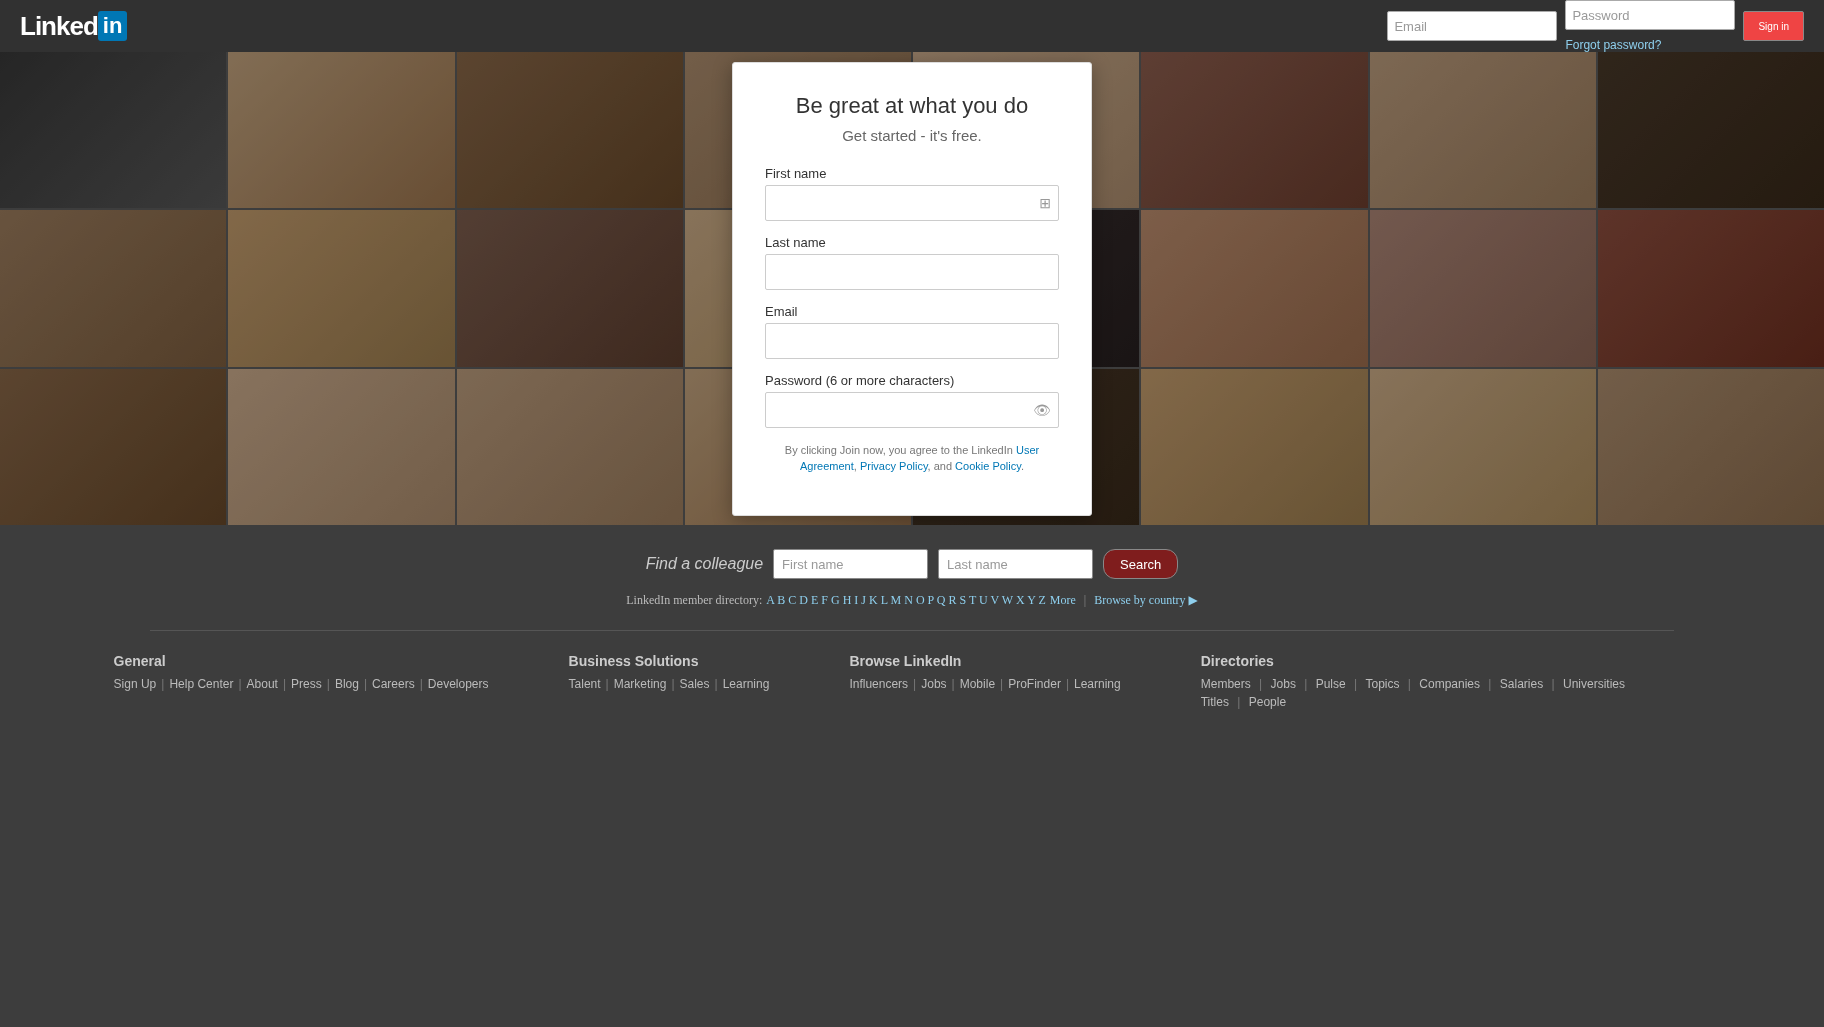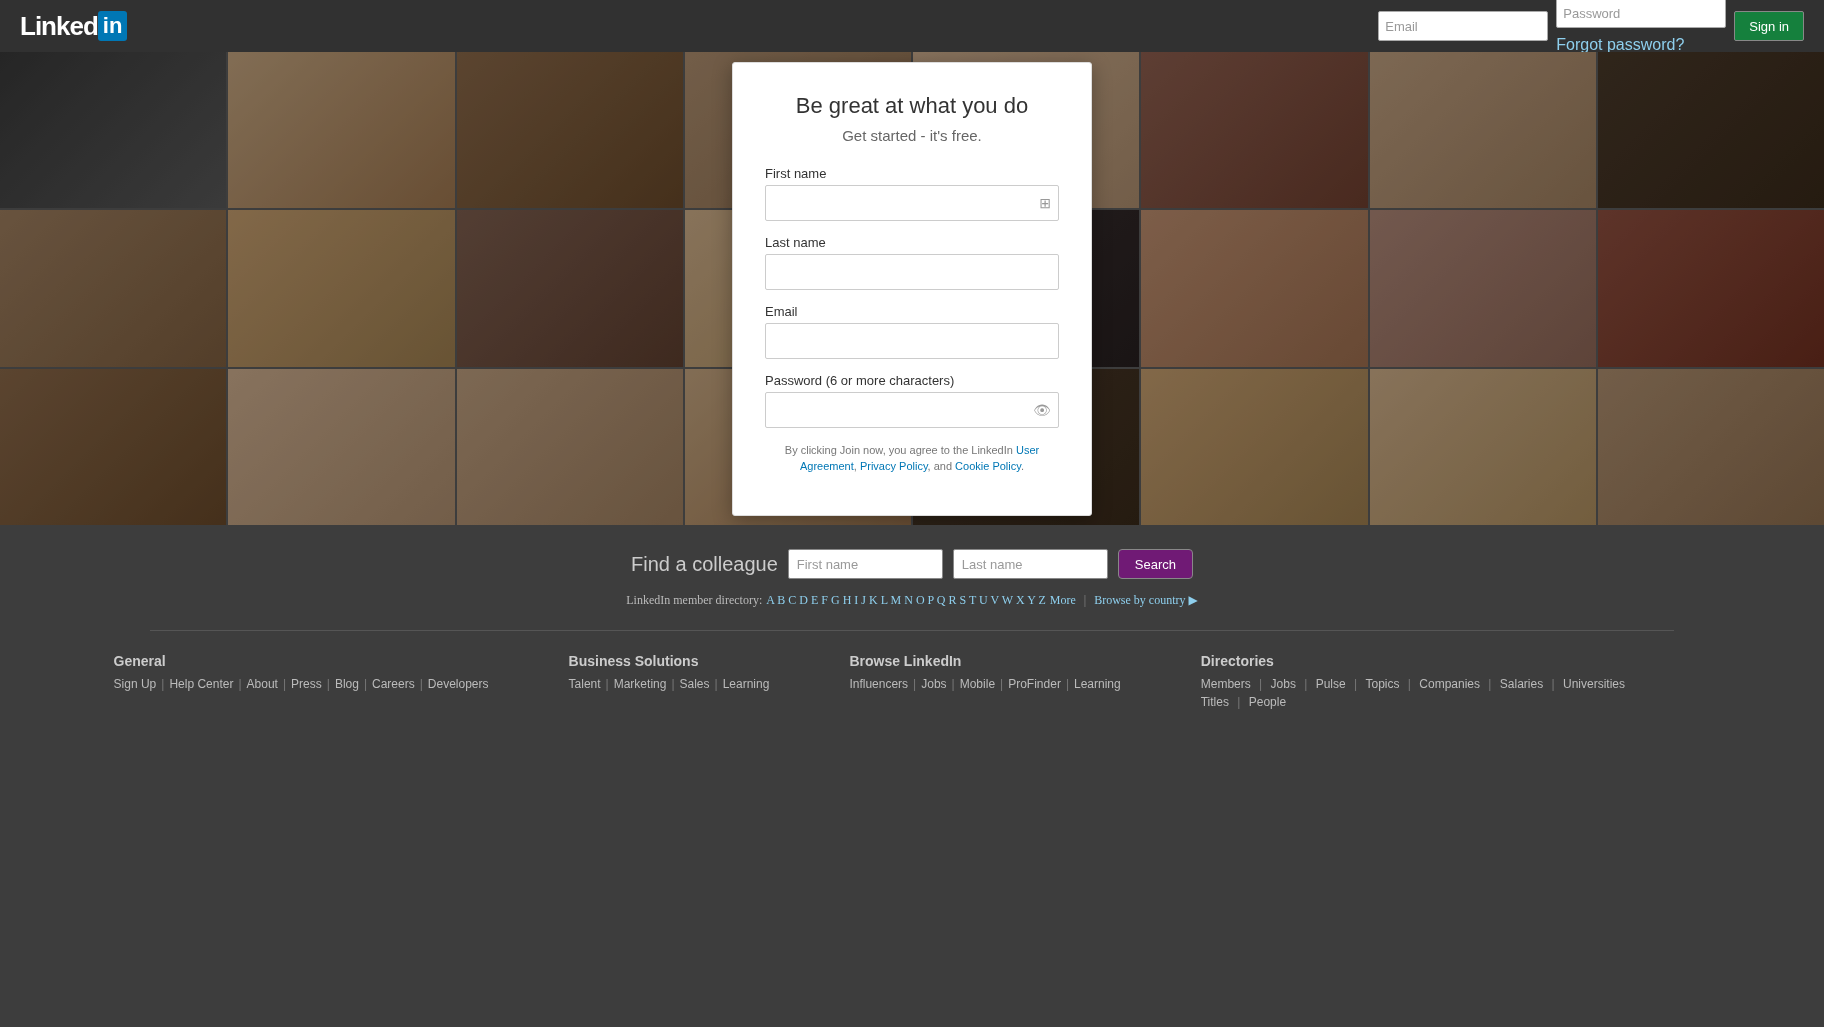--- a/index.html
+++ b/index.html
@@ -41,40 +41,40 @@
       padding: 0 6px;
       font-size: 13px;
       color: #555;
       background: #fff;
       border-radius: 2px;
     }
     .header-input::placeholder { color: #999; }
     .sign-in-btn {
       height: 30px;
       padding: 0 14px;
-      background: #15803d;
+      background: #ef4444;
       border: 1px solid #888;
       color: #fff;
-      font-size: 13px;
+      font-size: 10px;
       border-radius: 2px;
       cursor: pointer;
     }
     .header-right {
       display: flex;
       align-items: center;
       gap: 8px;
       position: relative;
     }
     .forgot-wrap {
       display: flex;
       flex-direction: column;
       gap: 4px;
     }
     .forgot-link {
-      font-size: 16px;
+      font-size: 12px;
       color: #8ecfed;
       text-decoration: none;
       padding-top: 4px;
     }
 
     
     .hero {
       position: relative;
       height: 473px;
       overflow: hidden;
@@ -201,41 +201,42 @@
 
     
     .find-colleague {
       display: flex;
       align-items: center;
       justify-content: center;
       gap: 10px;
       margin-bottom: 14px;
     }
     .find-label {
-      font-size: 20px;
+      font-size: 16px;
       color: #ccc;
+      font-style: italic;
     }
     .find-input {
       height: 30px;
       width: 155px;
       border: 1px solid #888;
       padding: 0 8px;
       font-size: 13px;
       background: #fff;
       border-radius: 2px;
     }
     .find-input::placeholder { color: #999; }
     .search-btn {
       height: 30px;
       padding: 0 16px;
-      background: #701a75;
+      background: #7f1d1d;
       border: 1px solid #888;
       color: #fff;
       font-size: 13px;
-      border-radius: 4px;
+      border-radius: 12px;
       cursor: pointer;
     }
 
     
     .directory-bar {
       display: flex;
       align-items: center;
       justify-content: center;
       gap: 4px;
       margin-bottom: 22px;

